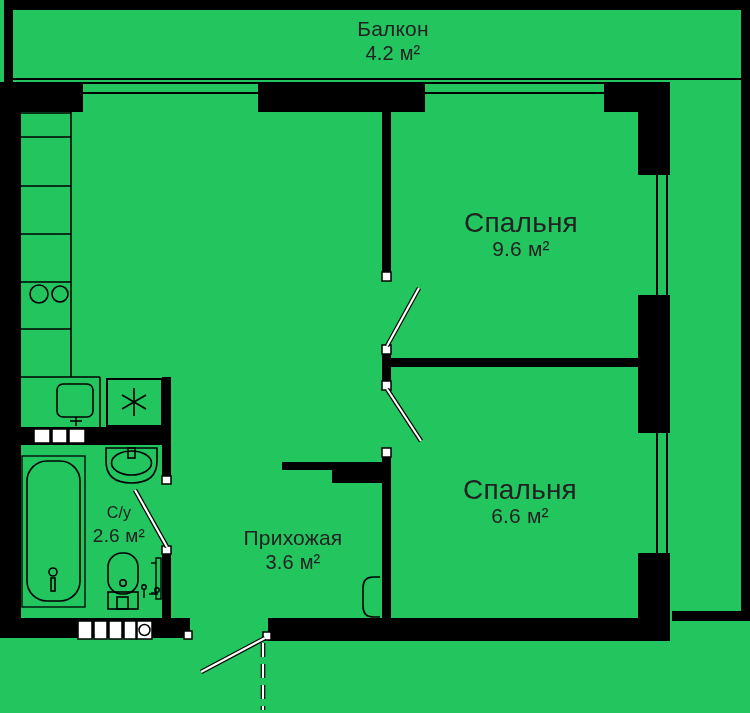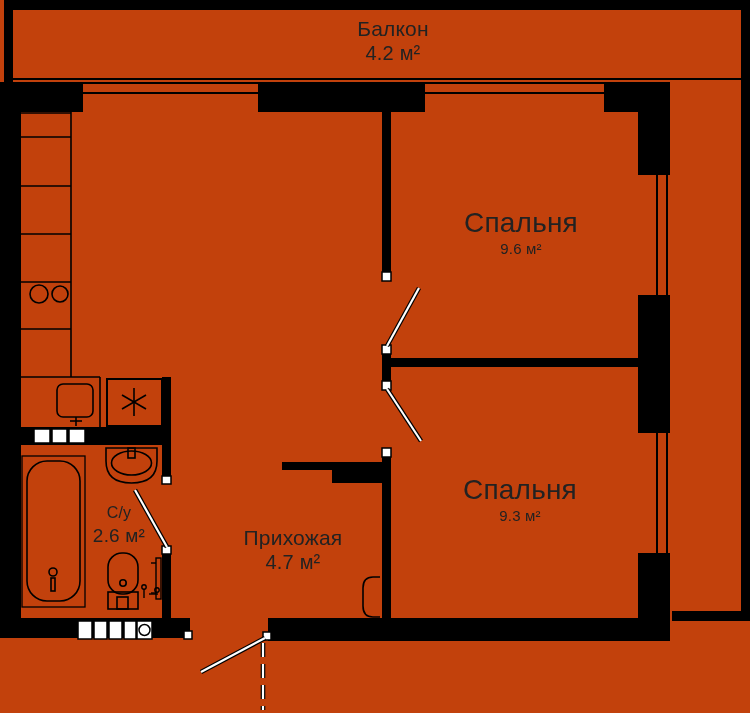--- a/index.html
+++ b/index.html
@@ -1,26 +1,26 @@
 <!DOCTYPE html>
 <html><head>
 <meta charset="utf-8">
 <style>
   html,body{margin:0;padding:0;background:#ffffff;}
   .plan{
-    position:relative;width:750px;height:713px;background:#c2410c;
+    position:relative;width:750px;height:713px;background:#22c55e;
     font-family:"Liberation Sans", sans-serif;overflow:hidden;
   }
   .plan svg{position:absolute;left:0;top:0;}
   .room-label{
     position:absolute;text-align:center;color:#222222;
     pointer-events:none;white-space:nowrap;
   }
   .room-label .rn{font-size:28px;line-height:26px;font-weight:400;letter-spacing:.2px;}
-  .room-label .ra{font-size:15px;line-height:26px;font-weight:400;letter-spacing:.2px;}
+  .room-label .ra{font-size:21px;line-height:26px;font-weight:400;letter-spacing:.2px;}
   .room-label.small .rn{font-size:16px;line-height:23px;text-align:center;}
   .room-label.small .ra{font-size:19px;line-height:23px;}
   .room-label.mid .rn{font-size:21px;line-height:24px;}
   .room-label.mid .ra{font-size:20px;line-height:24px;}
 </style>
 </head>
 <body>
 
 <div class="plan">
 
@@ -173,26 +173,26 @@
   </div>
 
 
   <div class="room-label" style="left:421px;top:210px;width:200px;">
     <div class="rn">Спальня</div>
     <div class="ra">9.6 м²</div>
   </div>
 
   <div class="room-label" style="left:420px;top:477px;width:200px;">
     <div class="rn">Спальня</div>
-    <div class="ra">9.3 м²</div>
+    <div class="ra">6.6 м²</div>
   </div>
 
   <div class="room-label small" style="left:69px;top:501px;width:100px;">
     <div class="rn">С/у</div>
     <div class="ra">2.6 м²</div>
   </div>
 
   <div class="room-label mid" style="left:193px;top:526px;width:200px;">
     <div class="rn">Прихожая</div>
-    <div class="ra">4.7 м²</div>
+    <div class="ra">3.6 м²</div>
   </div>
 
 </div>
 
 </body></html>

